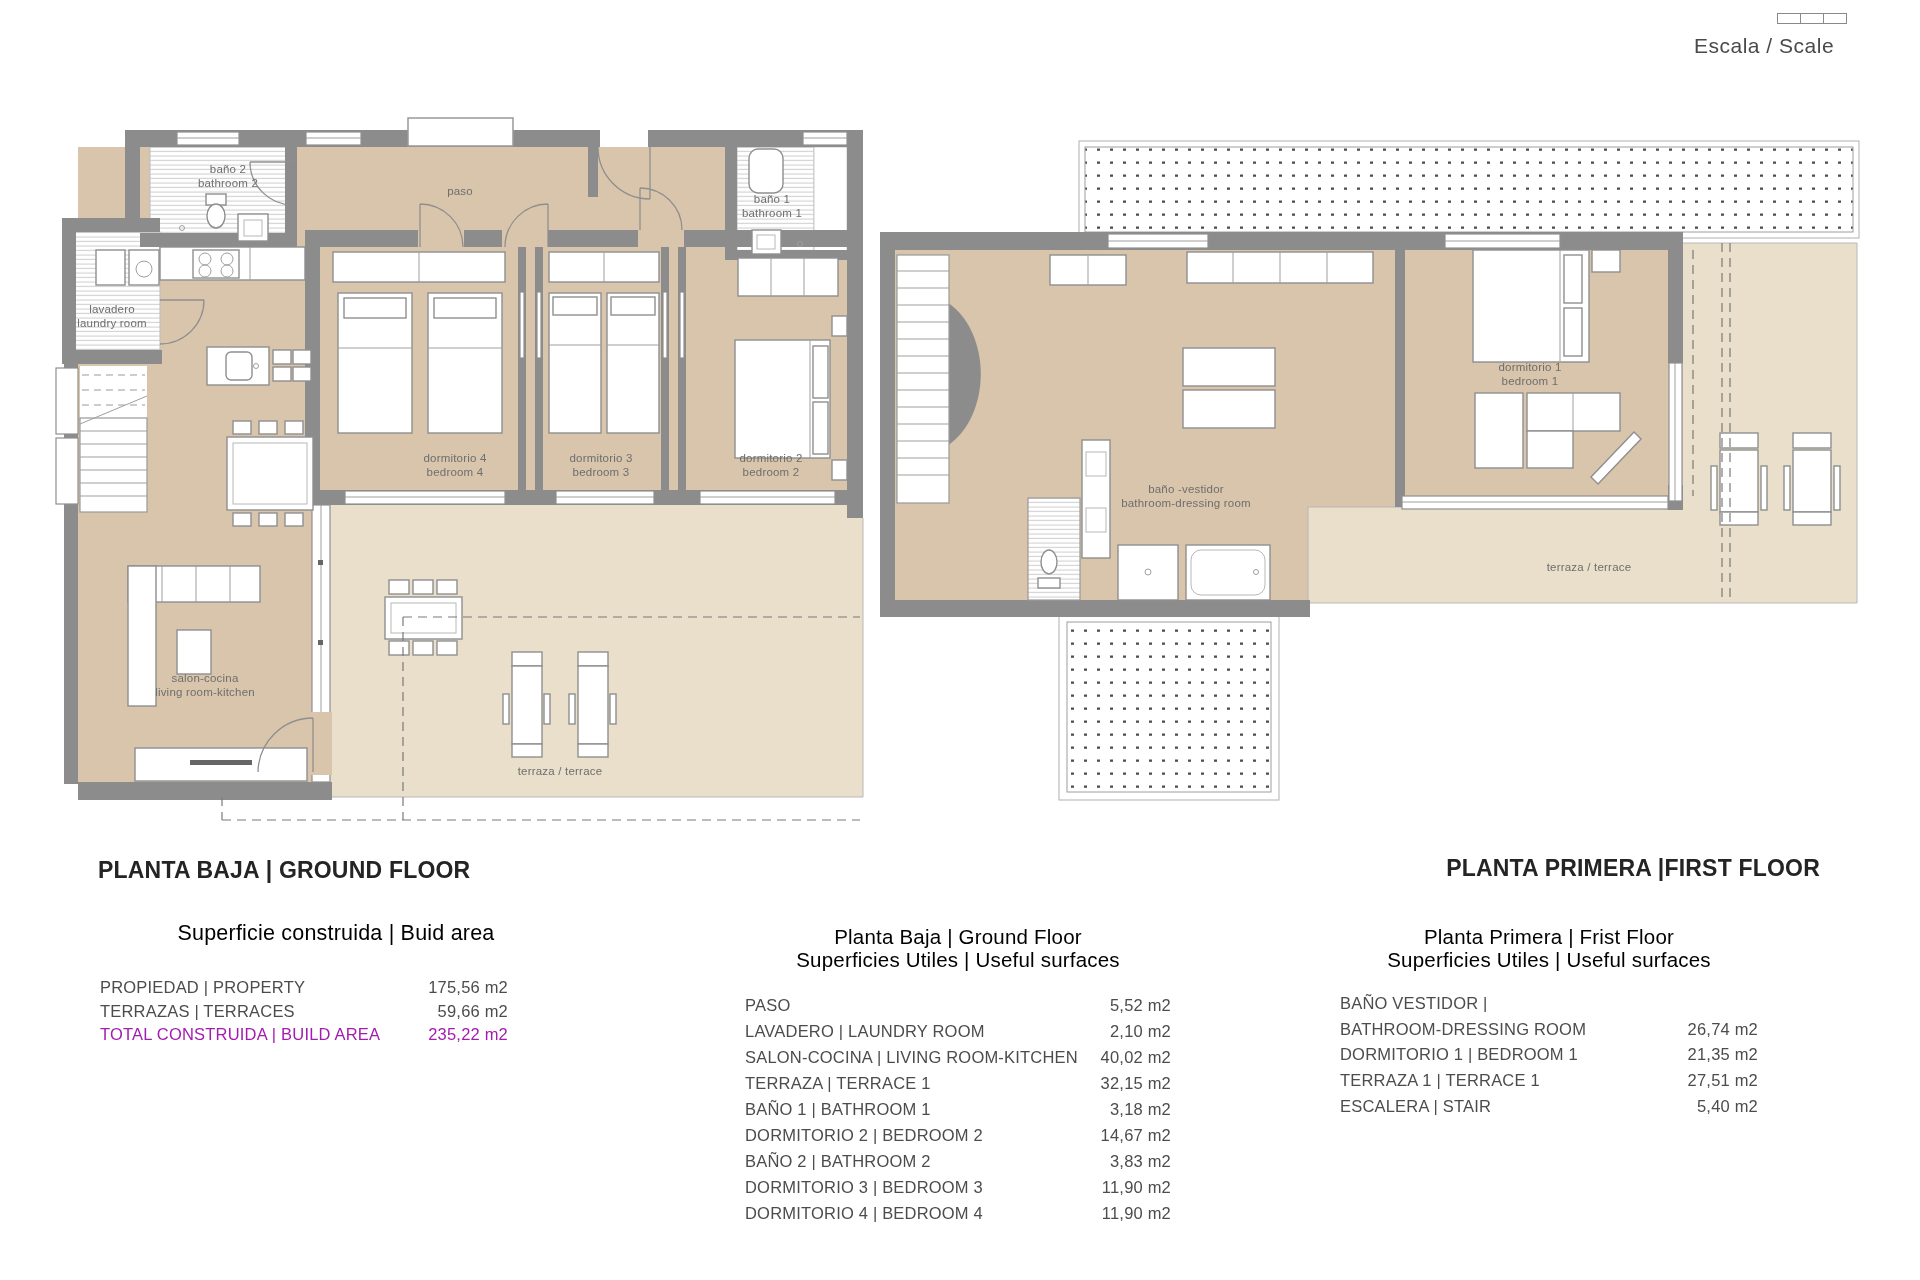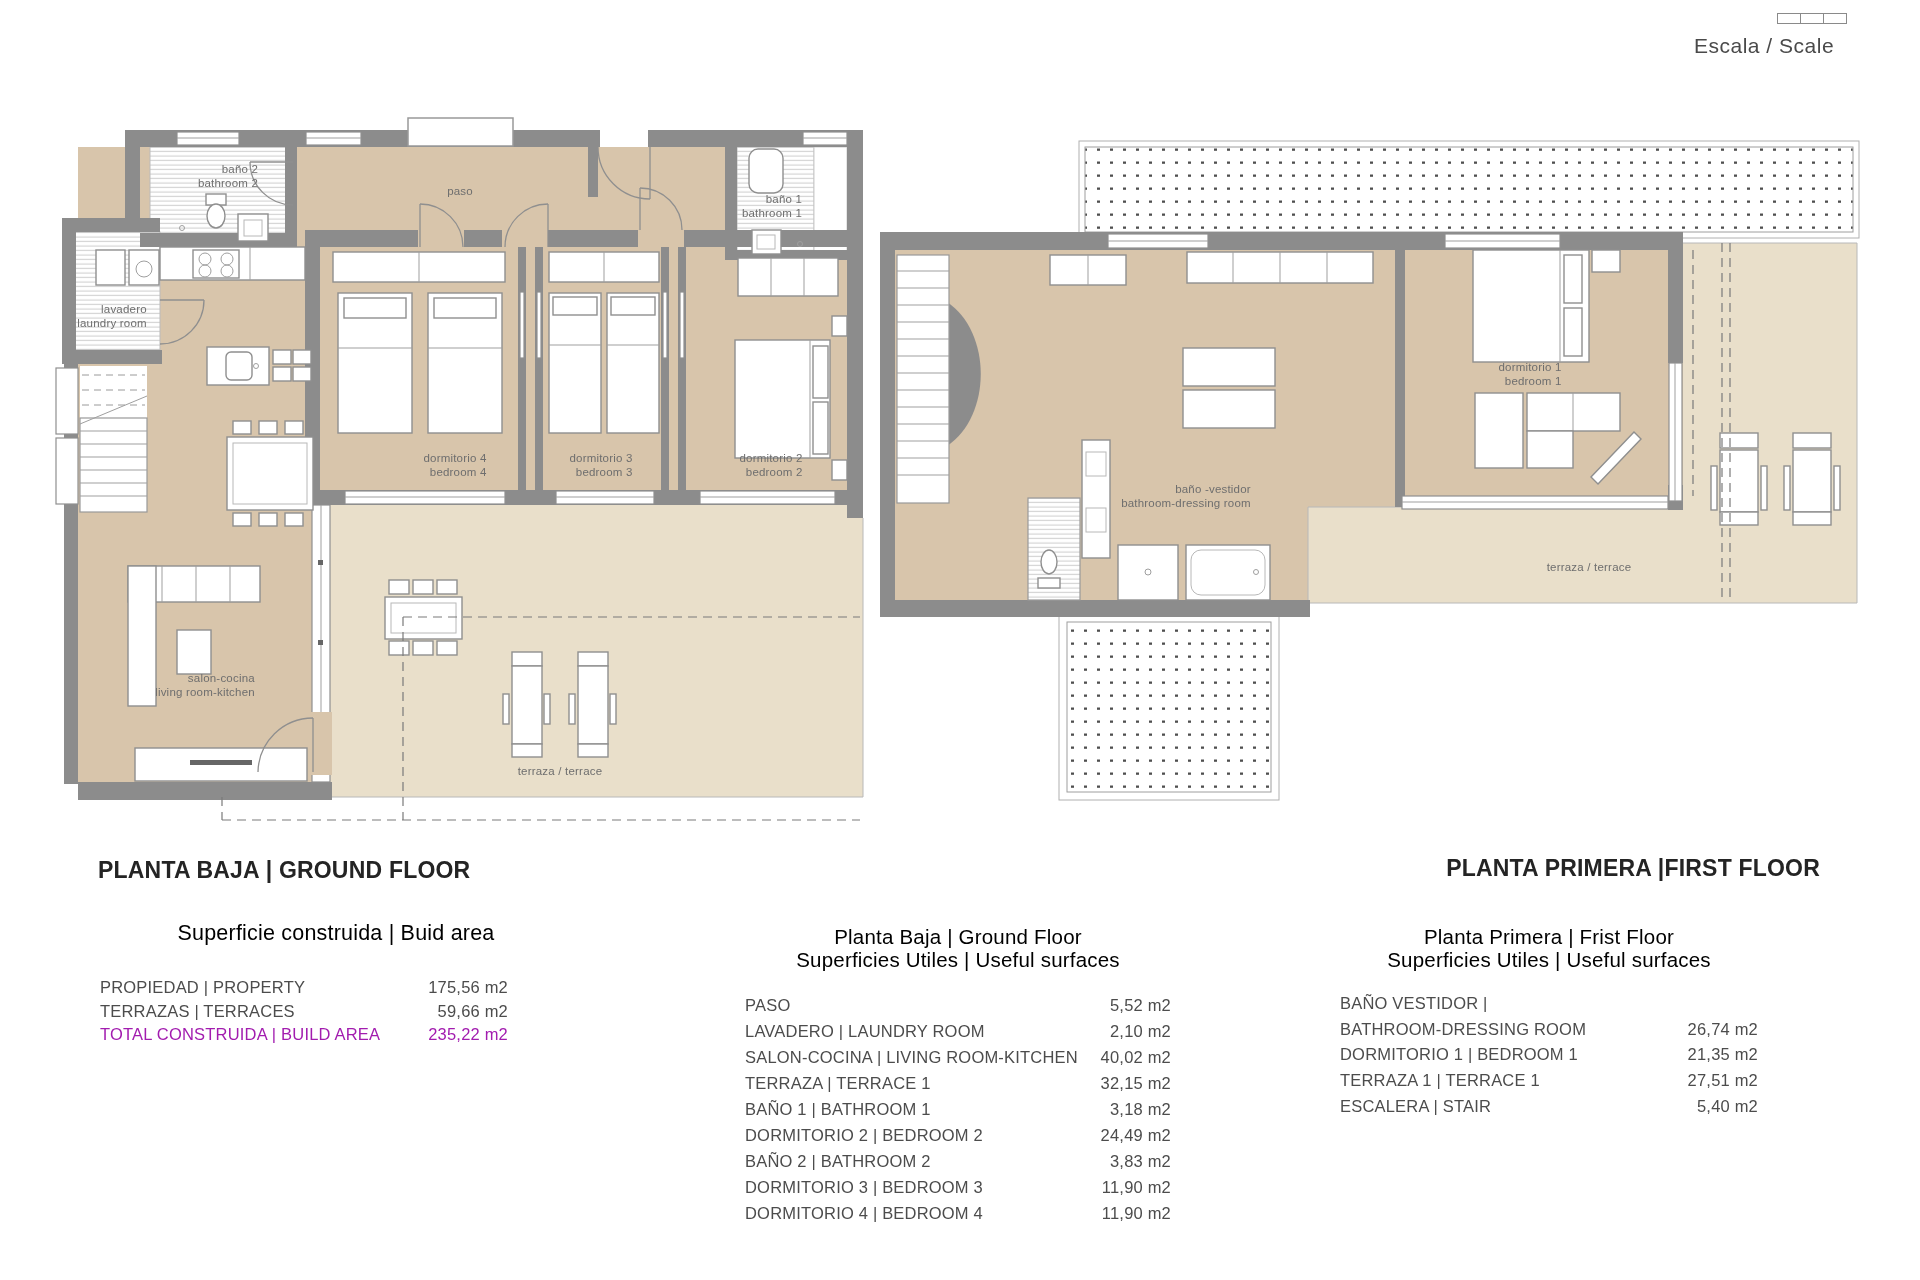--- a/index.html
+++ b/index.html
@@ -10,21 +10,21 @@
   .floor{fill:#d8c5ab;}
   .terr{fill:#e9dfca;}
   .furn{fill:#ffffff;stroke:#8f8f8f;stroke-width:1.4;}
   .thin{stroke:#9f9f9f;stroke-width:1;fill:none;}
   .ltthin{stroke:#b8b8b8;stroke-width:1;fill:none;}
   .arc{stroke:#8f8f8f;stroke-width:1.3;fill:none;}
   .win{fill:#ffffff;stroke:#8f8f8f;stroke-width:1.2;}
   .dash{stroke:#7a7a7a;stroke-width:1.2;fill:none;stroke-dasharray:9 6;}
   .fdash{stroke:#9a9a9a;stroke-width:1;fill:none;stroke-dasharray:7 5;}
   .gap{fill:#d8c5ab;}
-  .rlabel{position:absolute;transform:translateX(-50%);text-align:right;
+  .rlabel{position:absolute;transform:translateX(-50%);text-align:center;
     font-size:11.5px;line-height:13.5px;color:#6e6e6e;white-space:nowrap;letter-spacing:.2px;}
   .plan-title{position:absolute;font-size:23px;font-weight:bold;color:#242424;letter-spacing:.2px;white-space:nowrap;}
   .escala{position:absolute;left:1694px;top:22px;font-size:21px;color:#4a4a4a;letter-spacing:.5px;margin-top:12px;}
   .scalebar{position:absolute;left:1777px;top:13px;width:68px;height:9px;border:1px solid #8a8a8a;display:flex;}
   .scalebar span{flex:1;border-right:1px solid #8a8a8a;}
   .scalebar span:last-child{border-right:none;}
   .dtable{position:absolute;}
   .dtable .thead{font-size:20.5px;color:#000000;line-height:23px;text-align:center;letter-spacing:.2px;}
   .trow{display:flex;justify-content:space-between;font-size:16.5px;color:#4c4c4c;letter-spacing:.2px;}
   .trow.bold{font-weight:normal;color:#a21caf;}
@@ -492,21 +492,21 @@
     <div class="trow">
       <span>TERRAZA | TERRACE 1</span>
       <span>32,15 m2</span>
     </div>
     <div class="trow">
       <span>BAÑO 1 | BATHROOM 1</span>
       <span>3,18 m2</span>
     </div>
     <div class="trow">
       <span>DORMITORIO 2 | BEDROOM 2</span>
-      <span>24,49 m2</span>
+      <span>14,67 m2</span>
     </div>
     <div class="trow">
       <span>BAÑO 2 | BATHROOM 2</span>
       <span>3,83 m2</span>
     </div>
     <div class="trow">
       <span>DORMITORIO 3 | BEDROOM 3</span>
       <span>11,90 m2</span>
     </div>
     <div class="trow">

